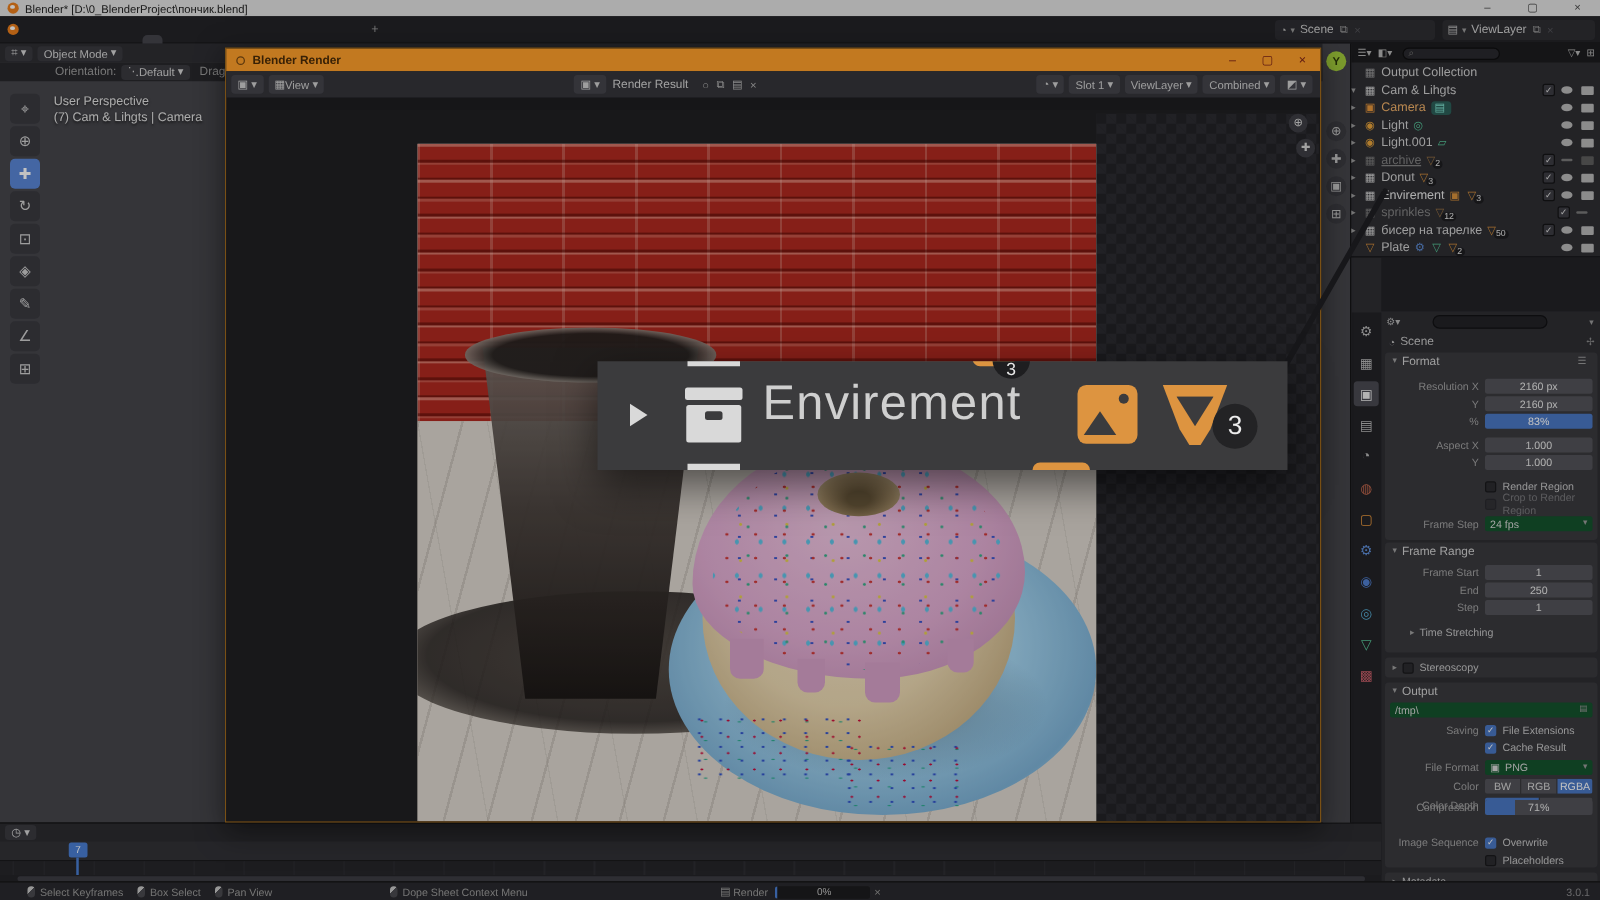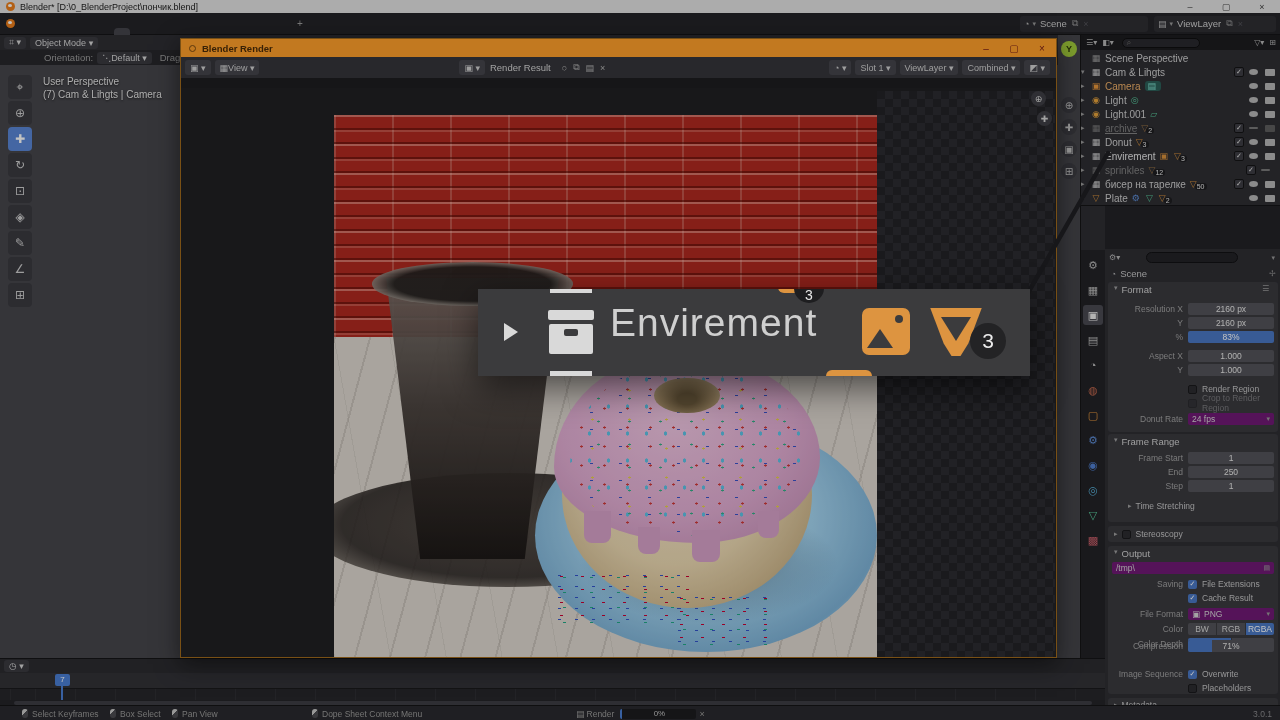--- a/index.html
+++ b/index.html
@@ -90,21 +90,21 @@
 #pp-search-row{left:28px;top:45px;width:168px;height:13px;display:flex;align-items:center}
 #pp-search{width:92px;height:11px;background:#232327;border:1px solid #121214;border-radius:6px;margin-left:26px}
 #pp-bread{left:30px;top:62px;font-size:9.5px;color:#c8c8c8;display:flex;align-items:center}
 .pblock{position:absolute;left:27px;width:170px;background:#3a3a3f;border-radius:3px}
 .phead{position:absolute;left:6px;top:2px;font-size:9.5px;color:#d2d2d2;display:flex;}
 .phead .c{font-size:7px;color:#9e9e9e;margin-right:4px}
 .prow{position:absolute;left:4px;width:162px;height:12px;display:flex;align-items:center;font-size:8.5px}
 .plab{width:76px;text-align:right;color:#a2a2a2;padding-right:5px;white-space:nowrap;flex:none}
 .pfield{flex:1;background:#54545a;border-radius:2px;height:12px;line-height:12px;text-align:center;color:#e6e6e6}
 .pfield.blue{background:#4a78c4;color:#fff}
-.pdrop{flex:1;background:#701a75;border-radius:2px;height:12px;line-height:12px;color:#d8d8d8;display:flex;align-items:center;padding:0 4px}
+.pdrop{flex:1;background:#14532d;border-radius:2px;height:12px;line-height:12px;color:#d8d8d8;display:flex;align-items:center;padding:0 4px}
 .pdrop .dc{margin-left:auto;font-size:7px;color:#9a9a9a}
 .pchk{width:9px;height:9px;border-radius:2px;background:#4a78c4;color:#fff;font-size:7px;display:flex;align-items:center;justify-content:center;margin-right:5px;flex:none}
 .pchk.off{background:#2c2c30;border:1px solid #1a1a1c;color:transparent}
 .pcl{color:#c5c5c5;font-size:8.5px}
 .seg{flex:1;display:flex;border-radius:2px;overflow:hidden}
 .seg span{flex:1;height:12px;line-height:12px;text-align:center;background:#54545a;color:#d8d8d8;margin-right:1px}
 .seg span:last-child{margin-right:0}
 .seg span.on{background:#4a78c4;color:#fff}
 .slider{flex:1;background:#54545a;border-radius:2px;height:12px;line-height:12px;text-align:center;color:#e6e6e6;position:relative;overflow:hidden}
 .slider i{position:absolute;left:0;top:0;bottom:0;background:#4a78c4;font-style:normal}
@@ -333,21 +333,21 @@
       <span class="olh">◧▾</span>
       <span id="ol-search">⌕</span>
       <span class="olh" style="margin-left:auto">▽▾</span>
       <span class="olh" style="margin-right:4px">⊞</span>
     </div>
     <div id="ol-rows" class="abs">
 
     <div class="orow">
           <span class="oexp"></span>
           <span class="oicon" style="color: rgb(154, 154, 154);">▦</span>
-          <span class="olabel">Scene Perspective</span>
+          <span class="olabel">Output Collection</span>
           <span class="obadge">
             <span></span>
             <em></em>
           </span>
           <span class="obadge">
             <span></span>
             <em></em>
           </span>
           <span class="obadge">
             <span></span>
@@ -663,21 +663,21 @@
           <span class="plab"></span>
           <span class="pchk off"></span>
           <span class="pcl">Render Region</span>
         </div>
       <div class="prow" style="top:115px;opacity:.45">
           <span class="plab"></span>
           <span class="pchk off"></span>
           <span class="pcl">Crop to Render Region</span>
         </div>
       <div class="prow" style="top:131px">
-          <span class="plab">Donut Rate</span>
+          <span class="plab">Frame Step</span>
           <span class="pdrop">
             <span>24 fps</span>
             <span class="dc">▾</span>
           </span>
         </div>
     </div>
 
     <div class="pblock" style="top:228px;height:88px">
       <div class="phead">
           <span class="c">▾</span>

